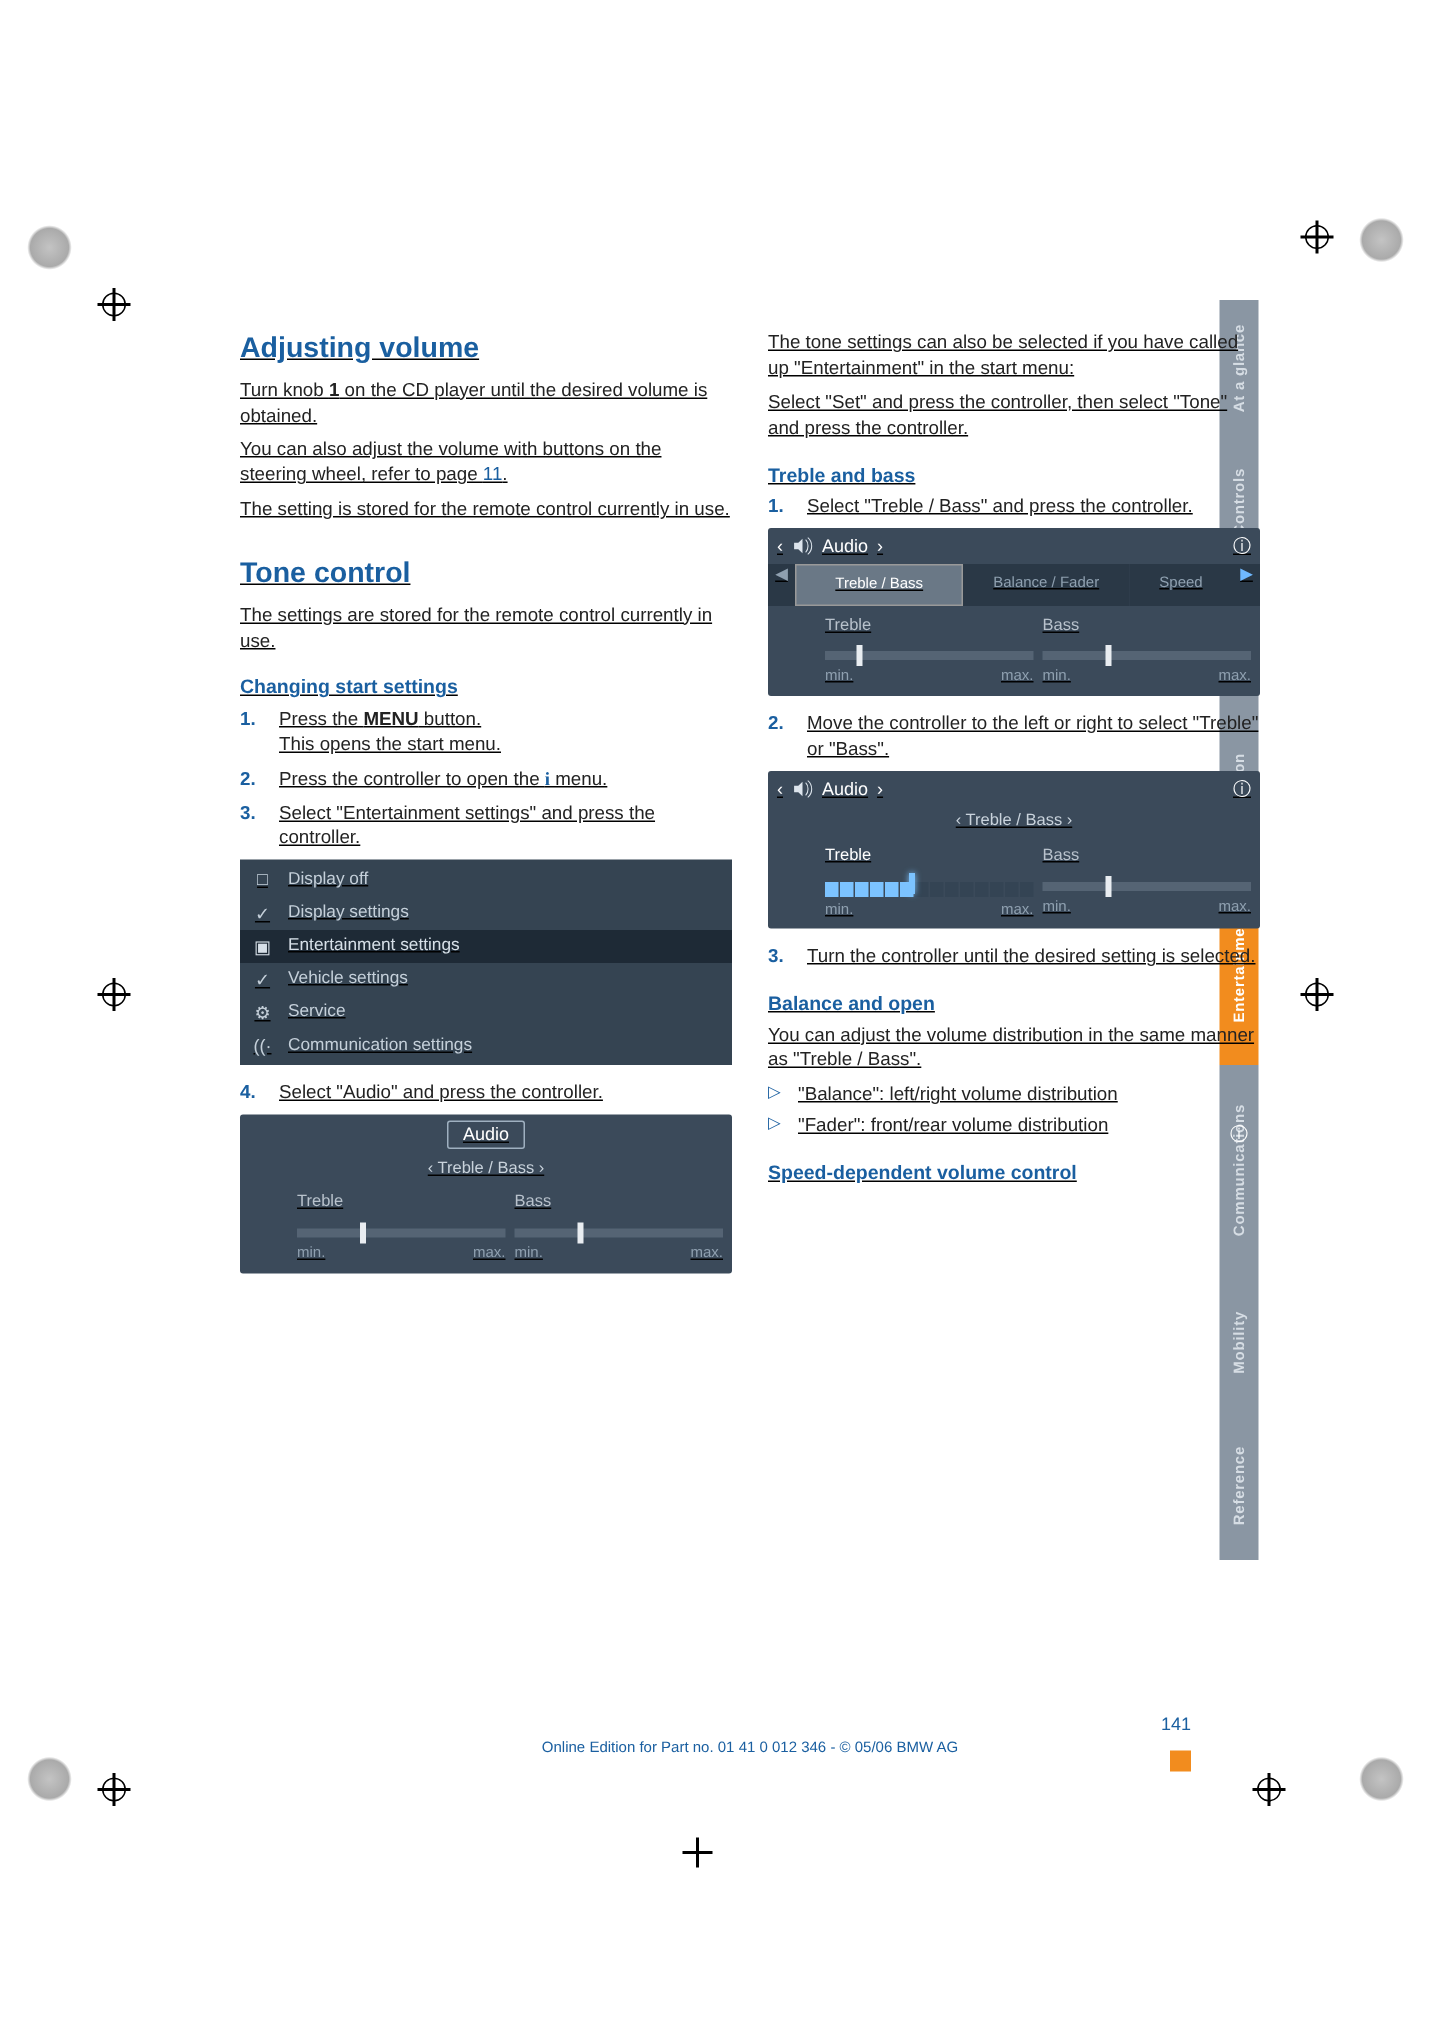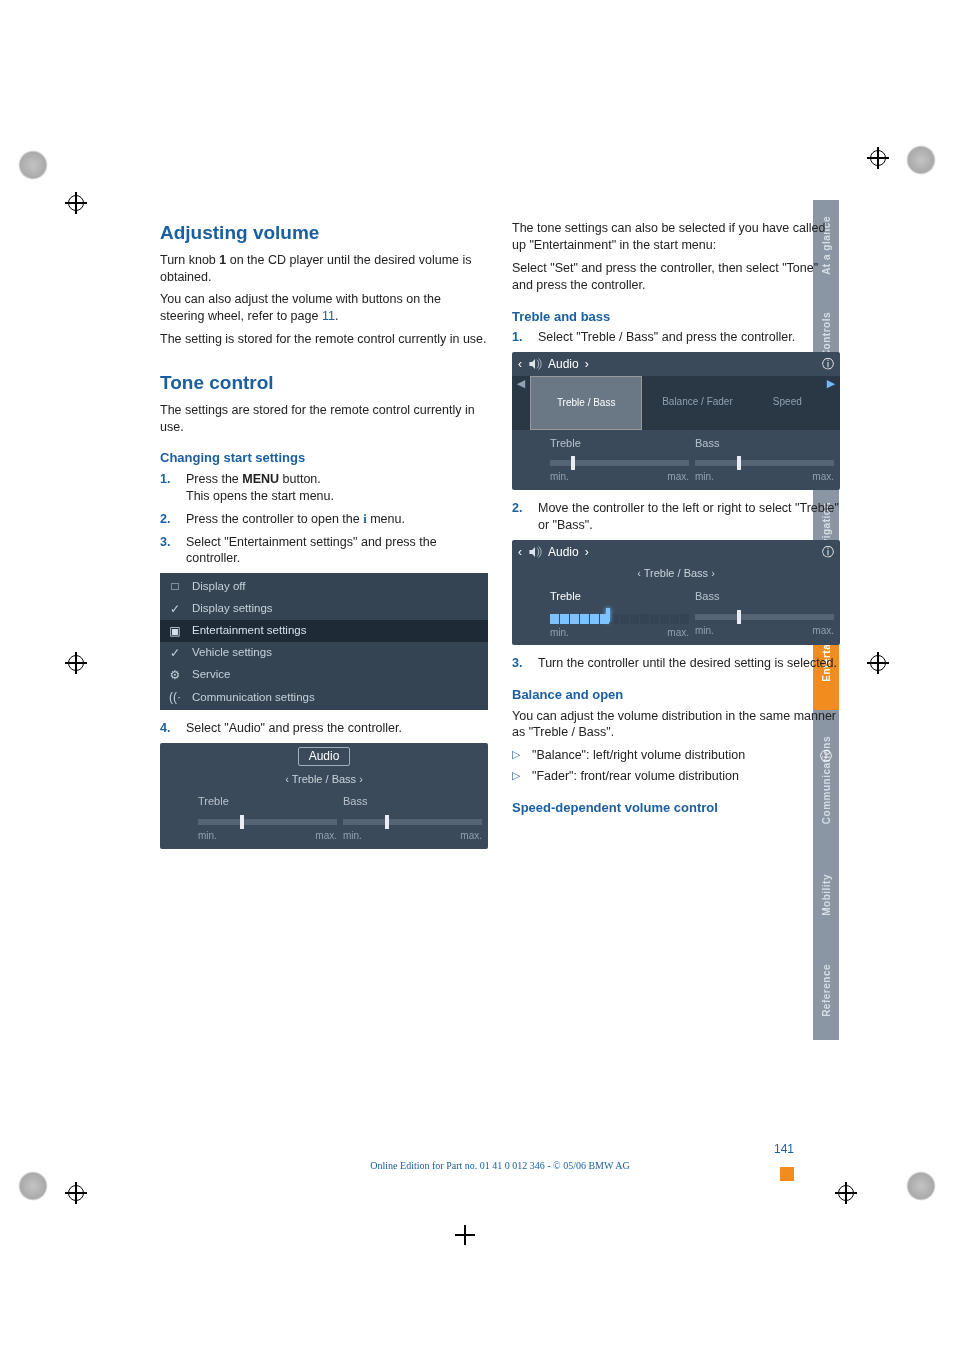--- a/index.html
+++ b/index.html
@@ -14,39 +14,39 @@
   }
   .registration-cross { position: absolute; width: 20px; height: 20px; }
   .registration-cross::before, .registration-cross::after { content: ""; position: absolute; background: #000; }
   .registration-cross::before { left: 9px; top: 0; width: 2px; height: 20px; }
   .registration-cross::after  { top: 9px; left: 0; height: 2px; width: 20px; }
   .registration-circle { position: absolute; width: 14px; height: 14px; border: 1px solid #000; border-radius: 50%; }
   .registration-circle::before, .registration-circle::after { content: ""; position: absolute; background: #000; }
   .registration-circle::before { left: 6px; top: -4px; width: 2px; height: 22px; }
   .registration-circle::after  { top: 6px; left: -4px; height: 2px; width: 22px; }
   .star-burst { position: absolute; width: 30px; height: 30px; background: radial-gradient(circle,#888 0,#555 60%,transparent 70%); border-radius:50%; opacity:.5;}
-  .page-area { position: absolute; left: 160px; top: 220px; width: 680px; height: 900px; display: flex; gap: 24px; }
+  .page-area { position: absolute; left: 160px; top: 220px; width: 680px; height: 900px; display: flex; gap: 24px; text-decoration: underline; }
   .col { flex: 1; font-size: 12.5px; line-height: 1.35; color: #222; }
   h2.blue { color: #1a5fa0; font-size: 19px; font-weight: bold; margin: 0 0 6px 0; }
   h3.blue { color: #1a5fa0; font-size: 13px; font-weight: bold; margin: 14px 0 4px 0; }
   p { margin: 0 0 6px 0; }
   .step-list { counter-reset: step; padding:0; margin:0; list-style:none; }
   .step-list li { position: relative; padding-left: 26px; margin-bottom: 6px; }
   .step-list li::before { counter-increment: step; content: counter(step)"."; position:absolute; left:0; color:#1a5fa0; font-weight:bold; }
   .bullet-list { padding:0; margin:0; list-style:none; }
   .bullet-list li { position:relative; padding-left:20px; margin-bottom:4px; }
   .bullet-list li::before { content:"▷"; position:absolute; left:0; color:#1a5fa0; font-size:11px; }
   .inline-ref { color:#1a5fa0; }
   .menu-icon { font-weight:bold; font-family: Arial; }
 
   
   .shot { width: 100%; background:#3b4a5a; border-radius:2px; color:#dce4ec; font-size:11px; margin:6px 0 10px 0; box-sizing:border-box; }
   .shot .title-bar { display:flex; justify-content:center; align-items:center; padding:4px 6px; color:#fff; font-size:12px; gap:6px; }
   .shot .tabrow { display:flex; }
-  .shot .tabrow .tab { flex:1; text-align:center; padding:19px 4px; background:#2a3846; color:#8fa0b0; font-size:10px; }
+  .shot .tabrow .tab { flex:1; text-align:center; padding:6px 4px; background:#2a3846; color:#8fa0b0; font-size:10px; }
   .shot .tabrow .tab.active { background:#6a7886; color:#fff; border:1px solid #999; }
   .shot .body { display:flex; padding:6px; gap:6px;margin-left:32px; }
   .shot .half { flex:1; }
   .shot .half .lbl { color:#b8c2cc; font-size:11px; margin-bottom:10px; display:block; }
   .slider-track { position:relative; height:6px; background:#556474; margin:8px 0 4px 0; }
   .slider-thumb { position:absolute; top:-4px; width:4px; height:14px; background:#e9edf1; }
   .slider-thumb.blueglow { background:#7cc3ff; box-shadow:0 0 4px #7cc3ff; }
   .slider-ticks { display:flex; height:10px; gap:1px; }
   .slider-ticks span { flex:1; background:#344454; }
   .slider-ticks span.on { background:#7cc3ff; }
@@ -59,21 +59,21 @@
   .menu-shot .row.hl { background:#1e2a36; color:#d7e0e8; }
 
   
   .side-tabs { position:absolute; right:115px; top:200px; width:26px; display:flex; flex-direction:column; }
   .side-tab { width:26px; display:flex; align-items:center; justify-content:center; color:#fff; font-size:10px; font-weight:bold; }
   .side-tab span { writing-mode: vertical-rl; transform: rotate(180deg); letter-spacing:.5px; padding:6px 0;}
   .side-gray   { background:#8a96a3; color:#d6dde4;}
   .side-orange { background:#f28c1e; }
 
   
-  .footer { position:absolute; left:160px; width:680px; bottom:180px; text-align:center; font-size:10px; color:#1a5fa0;font-family:Liberation Serif, serif; }
+  .footer { position:absolute; left:160px; width:680px; bottom:180px; text-align:center; font-size:10px; color:#1a5fa0; }
   .page-num { position:absolute; right:160px; bottom:195px; color:#1a5fa0; font-size:12px; }
   .orange-block { position:absolute; right:160px; bottom:170px; width:14px; height:14px; background:#f28c1e; }
 
   svg.audio-icon { width:14px; height:12px; }
 </style>
 </head>
 <body>
 
 <div class="star-burst" style="left:18px; top:150px;"></div>
 <div class="registration-circle" style="left:68px; top:195px;"></div>

